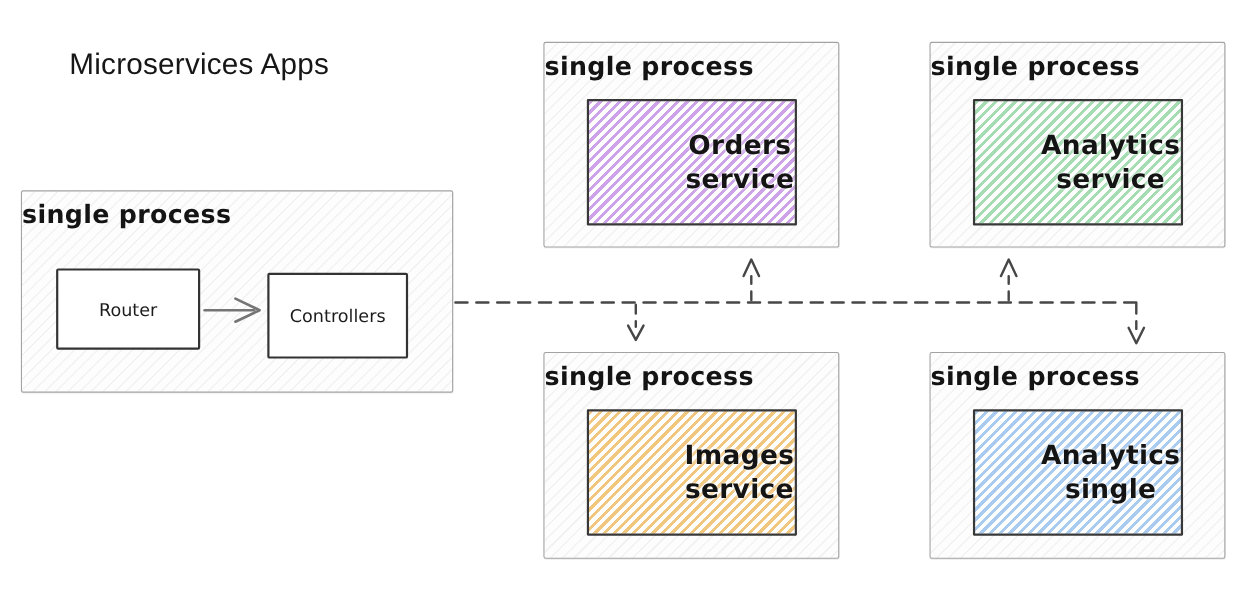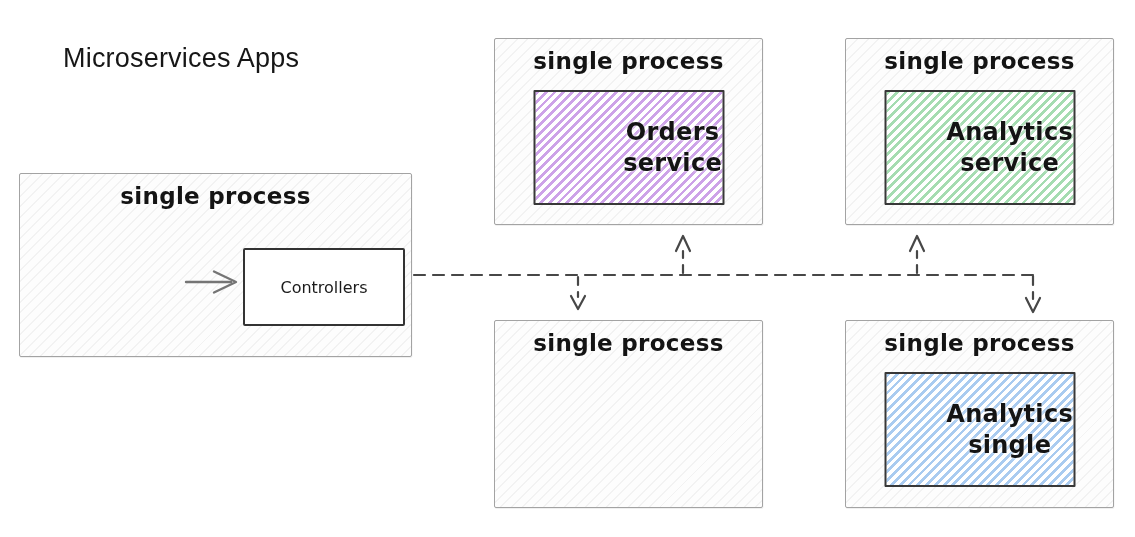--- a/index.html
+++ b/index.html
@@ -39,21 +39,20 @@
         rgba(130,130,130,0.085) 0 1.4px,
         rgba(255,255,255,0) 1.4px 7.5px),
       #fdfdfd;
     box-shadow: 0.5px 1px 0 rgba(0,0,0,0.06);
   }
   .group-label {
     position: absolute;
     top: 9px;
     left: 0;
     right: 0;
-    text-align: center;
     font-size: 23px;
     font-weight: 600;
     letter-spacing: 0.3px;
     color: #141414;
     white-space: nowrap;
   }
   .monolith { left: 19px; top: 173px; width: 393px; height: 184px; }
   .pos-orders    { left: 494px; top: 38px;  width: 269px; height: 187px; }
   .pos-contacts  { left: 845px; top: 38px;  width: 269px; height: 187px; }
   .pos-images    { left: 494px; top: 320px; width: 269px; height: 188px; }
@@ -67,21 +66,21 @@
     border: 2px solid #333333;
     border-radius: 2px;
     display: flex;
     align-items: center;
     justify-content: center;
     font-size: 16px;
     font-weight: 500;
     color: #1b1b1b;
   }
   .router-box { left: 31px; top: 70px; width: 131px; height: 74px; }
-  .controllers-box { left: 223px; top: 74px; width: 162px; height: 78px; }
+  .controllers-box { left: 223px; top: 74px; width: 128px; height: 78px; }
   
   .controllers-box::before,
   .controllers-box::after {
     content: "";
     position: absolute;
     box-sizing: border-box;
     width: 100%;
     height: 100%;
     background: #ffffff;
     border: 2px solid #4a4a4a;
@@ -133,20 +132,23 @@
 </style>
 </head>
 <body>
 
 <div class="stage">
 
   <h1 class="diagram-title">Microservices Apps</h1>
 
   <section class="group monolith">
     <div class="group-label">single process</div>
+    <div class="plain-box router-box">
+      <span class="box-label">Router</span>
+    </div>
     <div class="plain-box controllers-box">
       <span class="box-label">Controllers</span>
     </div>
   </section>
 
   <section class="group pos-orders">
     <div class="group-label">single process</div>
     <div class="service-box" style="--accent: #cda2e8;">
       <span class="service-name">Orders service</span>
     </div>
@@ -154,20 +156,23 @@
 
   <section class="group pos-contacts">
     <div class="group-label">single process</div>
     <div class="service-box" style="--accent: #a5dcb1;">
       <span class="service-name">Analytics service</span>
     </div>
   </section>
 
   <section class="group pos-images">
     <div class="group-label">single process</div>
+    <div class="service-box" style="--accent: #f1c67f;">
+      <span class="service-name">Images service</span>
+    </div>
   </section>
 
   <section class="group pos-analytics">
     <div class="group-label">single process</div>
     <div class="service-box" style="--accent: #a9cbf0;">
       <span class="service-name">Analytics single</span>
     </div>
   </section>
 
   <svg class="connectors" width="1135" height="537" viewBox="0 0 1135 537">

